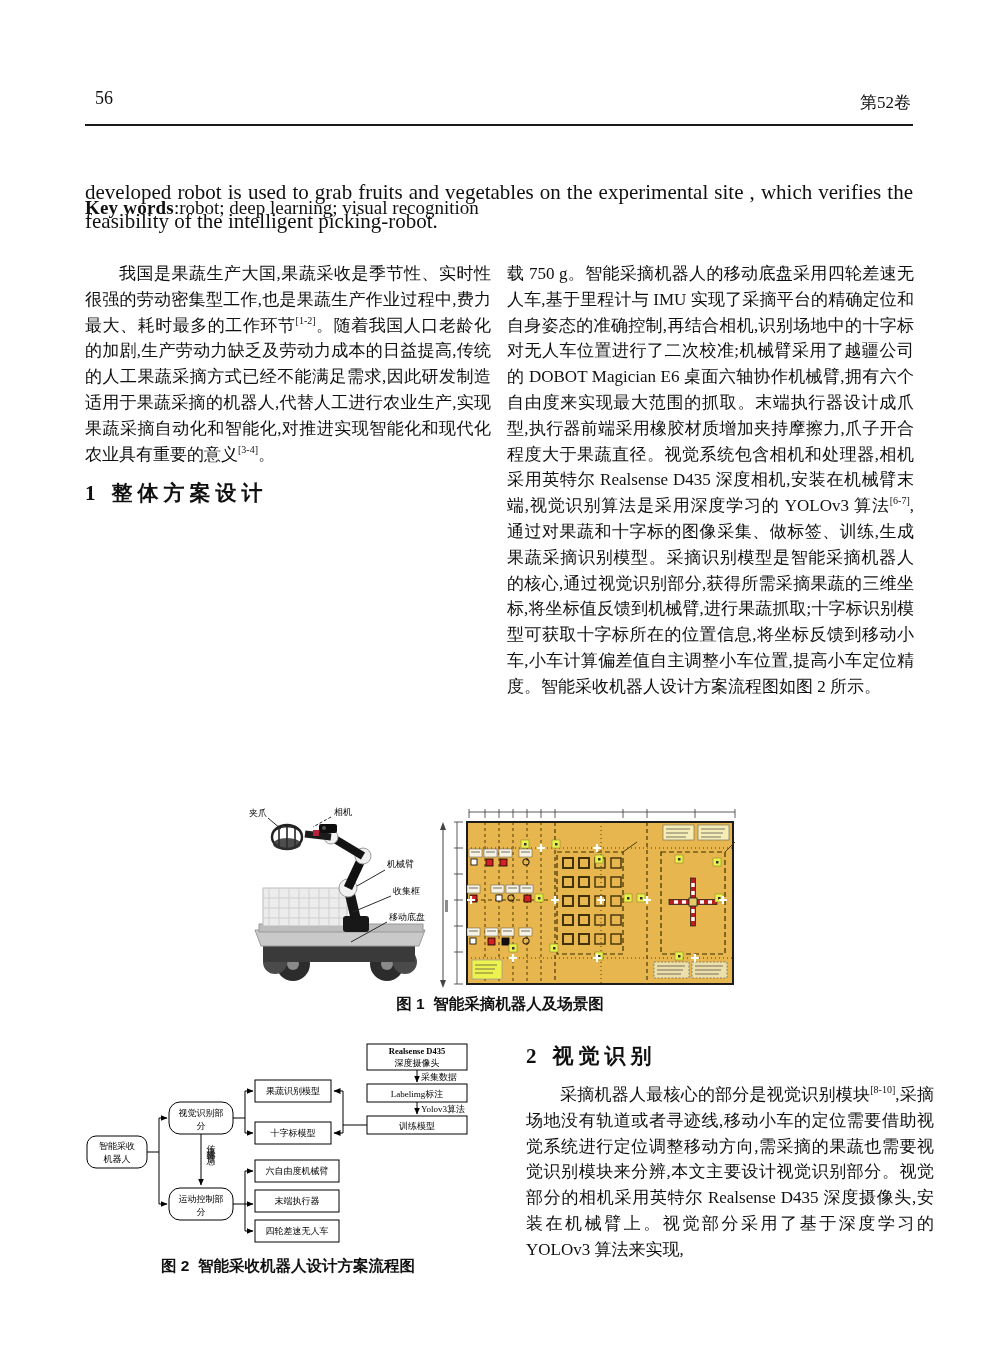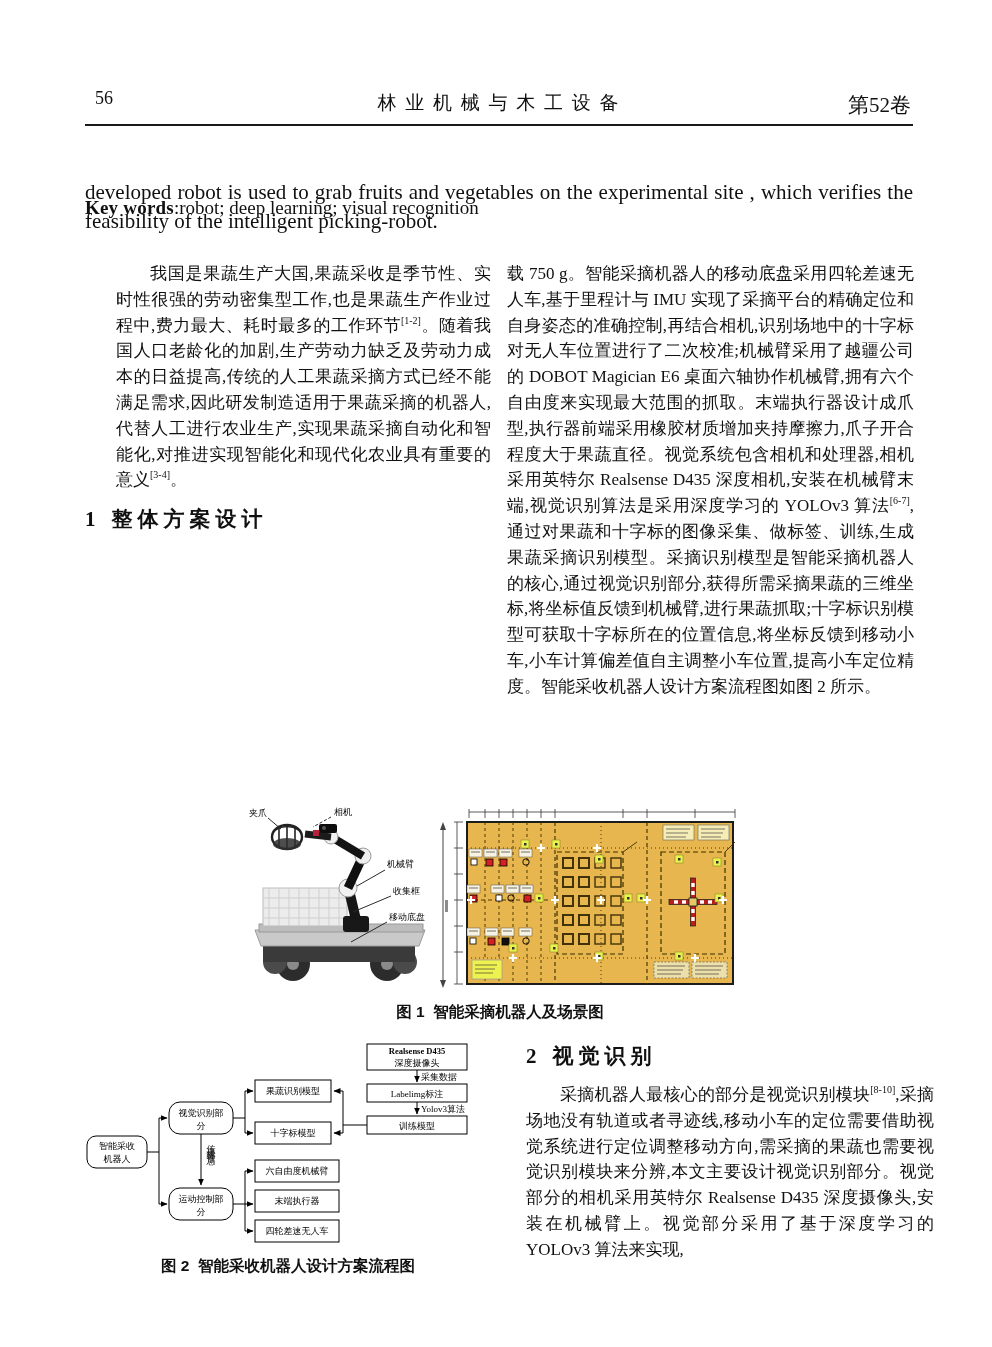--- a/index.html
+++ b/index.html
@@ -3,61 +3,60 @@
 <meta charset="utf-8">
 <style>
   html,body{margin:0;padding:0;background:#9a9a9a;}
   .page{position:relative;width:992px;height:1347px;background:#ffffff;margin:0 auto;
         font-family:"Liberation Serif","DejaVu Serif",serif;color:#101010;overflow:hidden;}
   
   .hdr{position:absolute;left:85px;top:86px;width:828px;height:38px;
        border-bottom:2px solid #1a1a1a;}
   .hdr .pno{position:absolute;left:10px;top:2px;font-size:18px;}
   .hdr .jt{position:absolute;left:0;right:0;top:4px;text-align:center;font-size:19px;letter-spacing:2px;}
-  .hdr .vol{position:absolute;right:2px;top:5px;font-size:21px;}
+  .hdr .vol{position:absolute;right:2px;top:5px;font-size:17px;}
   
   .eng{position:absolute;left:85px;top:138px;width:828px;font-size:21px;line-height:29px;
        text-align:justify;margin-top:40px;}
   .kw{position:absolute;left:85px;top:197px;width:828px;font-size:19px;}
   .kw b{letter-spacing:.2px;}
   
   .col{position:absolute;font-size:17px;line-height:25.8px;text-align:justify;overflow:hidden;}
   .col.left{left:85px;top:261px;width:406px;height:546px;}
   .col.right{left:507px;top:261px;width:407px;height:524px;}
   .col p{margin:0;}
-  .col p.indent{text-indent:2em;margin-left:31px;}
+  .col p.indent{text-indent:2em;}
   sup{font-size:10px;line-height:0;}
   h2.sec{margin:14px 0 12px 0;font-size:21px;font-weight:bold;letter-spacing:5px;}
   h2.sec .no{letter-spacing:0;margin-right:16px;}
   
   .fig1{position:absolute;left:85px;top:804px;width:830px;height:232px;}
   .fig1 .robot{position:absolute;left:150px;top:0;}
   .fig1 .scene{position:absolute;left:366px;top:2px;}
   .figcap{position:absolute;left:0;right:0;text-align:center;
           font-family:"Liberation Sans","DejaVu Sans",sans-serif;font-weight:bold;font-size:15.5px;}
-  .fig1 .figcap{top:198px;}
+  .fig1 .figcap{top:190px;}
   
   .fig2{position:absolute;left:85px;top:1040px;width:406px;height:240px;}
   .fig2 .vlabel{position:absolute;left:119px;top:97px;writing-mode:vertical-rl;
       font-size:9px;letter-spacing:2px;color:#222;}
   .fig2 .figcap{top:216px;}
   .fc-text{font-size:9px;font-family:"Liberation Serif","DejaVu Serif",serif;}
   .fc-lat{font-size:8.5px;font-weight:bold;}
   
   .sec2{position:absolute;left:506px;top:1028px;width:408px;margin-left:20px;}
   .sec2 p{margin:10px 0 0 0;font-size:17px;line-height:25.8px;text-align:justify;text-indent:2em;}
 </style>
 </head>
 <body>
 
 <div class="page">
 
   <div class="hdr">
     <span class="pno">56</span>
-    <span class="jt">林 业 机 械 与 木 工 设 备</span>
     <span class="vol">第52卷</span>
   </div>
 
   <div class="eng">developed robot is used to grab fruits and vegetables on the experimental site , which verifies the feasibility of the intelligent picking-robot.</div>
   <div class="kw">
     <b>Key words</b><span>:robot; deep learning; visual recognition</span>
   </div>
 
   <div class="col left">
     <p class="indent">我国是果蔬生产大国,果蔬采收是季节性、实时性很强的劳动密集型工作,也是果蔬生产作业过程中,费力最大、耗时最多的工作环节<sup>[1-2]</sup>。随着我国人口老龄化的加剧,生产劳动力缺乏及劳动力成本的日益提高,传统的人工果蔬采摘方式已经不能满足需求,因此研发制造适用于果蔬采摘的机器人,代替人工进行农业生产,实现果蔬采摘自动化和智能化,对推进实现智能化和现代化农业具有重要的意义<sup>[3-4]</sup>。</p>

